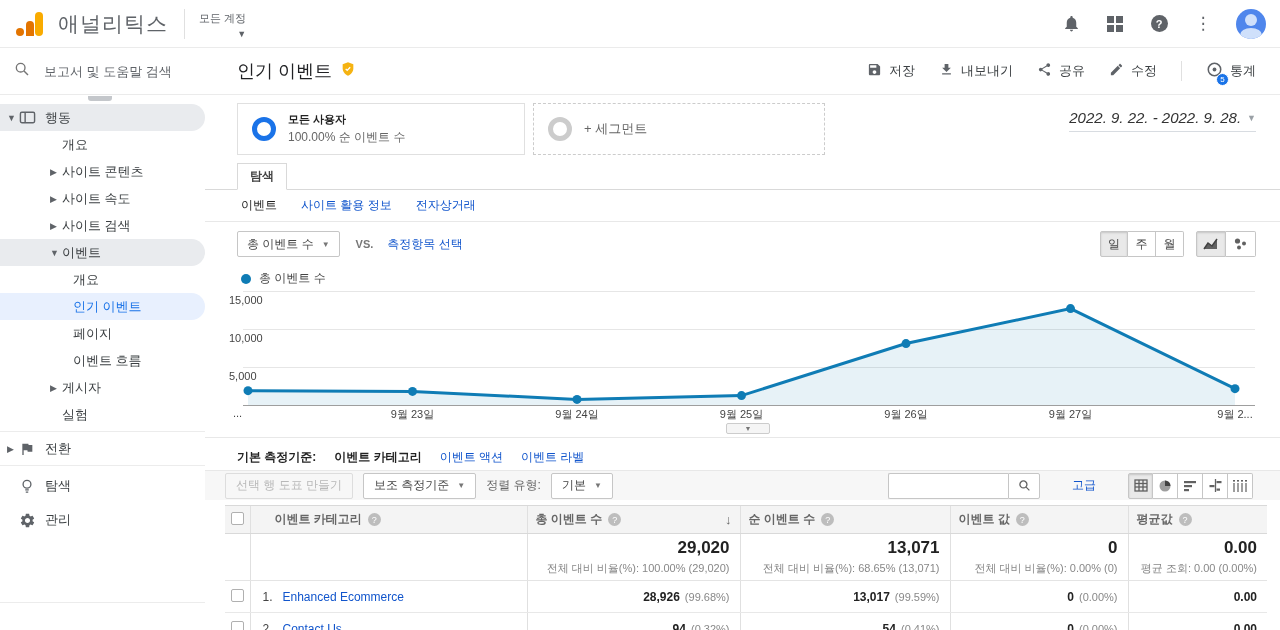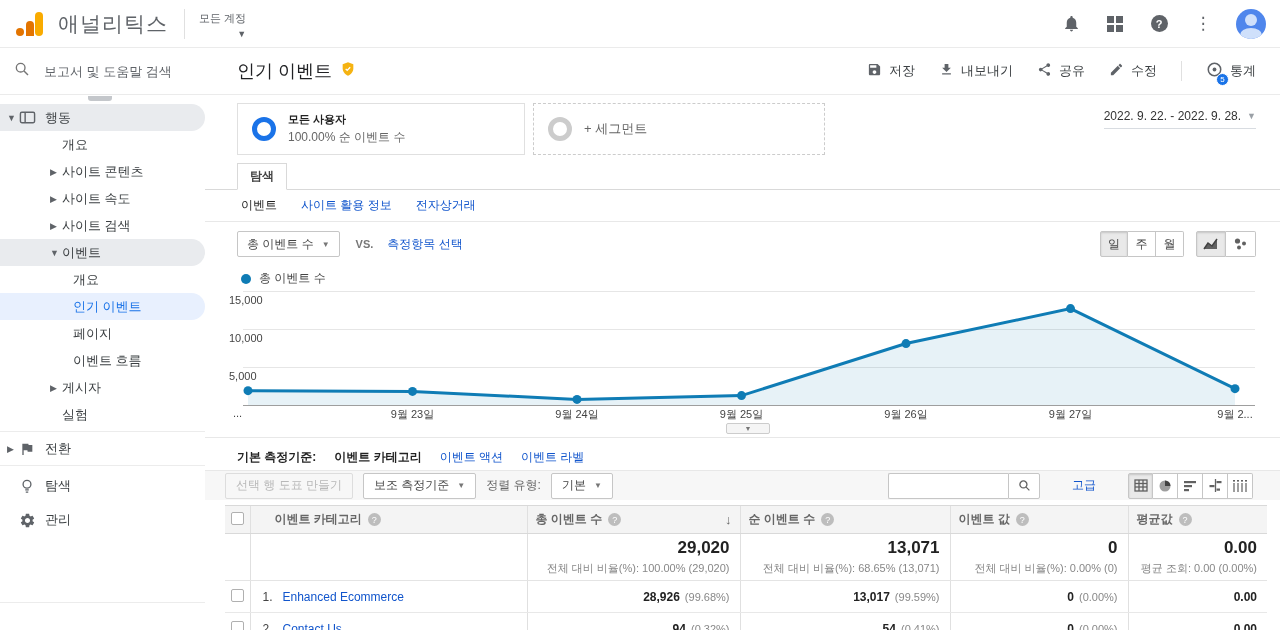--- a/index.html
+++ b/index.html
@@ -69,21 +69,21 @@
   
   .seg-card { position:absolute; top:8px; height:52px; background:#fff; display:flex; align-items:center; cursor:pointer; }
   .seg-applied { left:32px; width:288px; border:1px solid #e0e0e0; }
   .seg-add { left:328px; width:292px; border:1px dashed #ccc; }
   .seg-ring { width:24px; height:24px; border-radius:50%; border:5px solid #1a73e8; margin:0 12px 0 14px; flex:none; }
   .seg-ring.gray { border-color:#ccc; }
   .seg-name { font-size:11px; font-weight:bold; color:#222; }
   .seg-sub { font-size:12px; color:#666; margin-top:2px; }
   .seg-add-label { font-size:13px; color:#666; }
   .date-range { position:absolute; top:14px; right:24px; display:flex; align-items:center; gap:6px; cursor:pointer; border-bottom:1px solid #d8dce1; padding-bottom:5px; }
-  .date-range .dr-text { font-size:12px; color:#333; }
+  .date-range .dr-text { font-size:15px; color:#333;font-style:italic; }
   .date-range .dr-caret { font-size:9px; color:#9aa0a6; }
 
   
   .tabline { position:absolute; top:94px; left:0; right:0; height:1px; background:#d9d9d9; }
   .tab-primary { position:absolute; top:68px; left:32px; height:27px; padding:0 12px; background:#fff;
     border:1px solid #d9d9d9; border-bottom:1px solid #fff; display:flex; align-items:center;
     font-size:12px; font-weight:bold; color:#444; z-index:2; }
   .subtabs { position:absolute; top:95px; left:0; right:0; height:32px; border-bottom:1px solid #e8e8e8; display:flex; align-items:center; padding-left:36px; gap:24px; }
   .subtab { font-size:12px; cursor:pointer; }
   .subtab.active { color:#222; }

